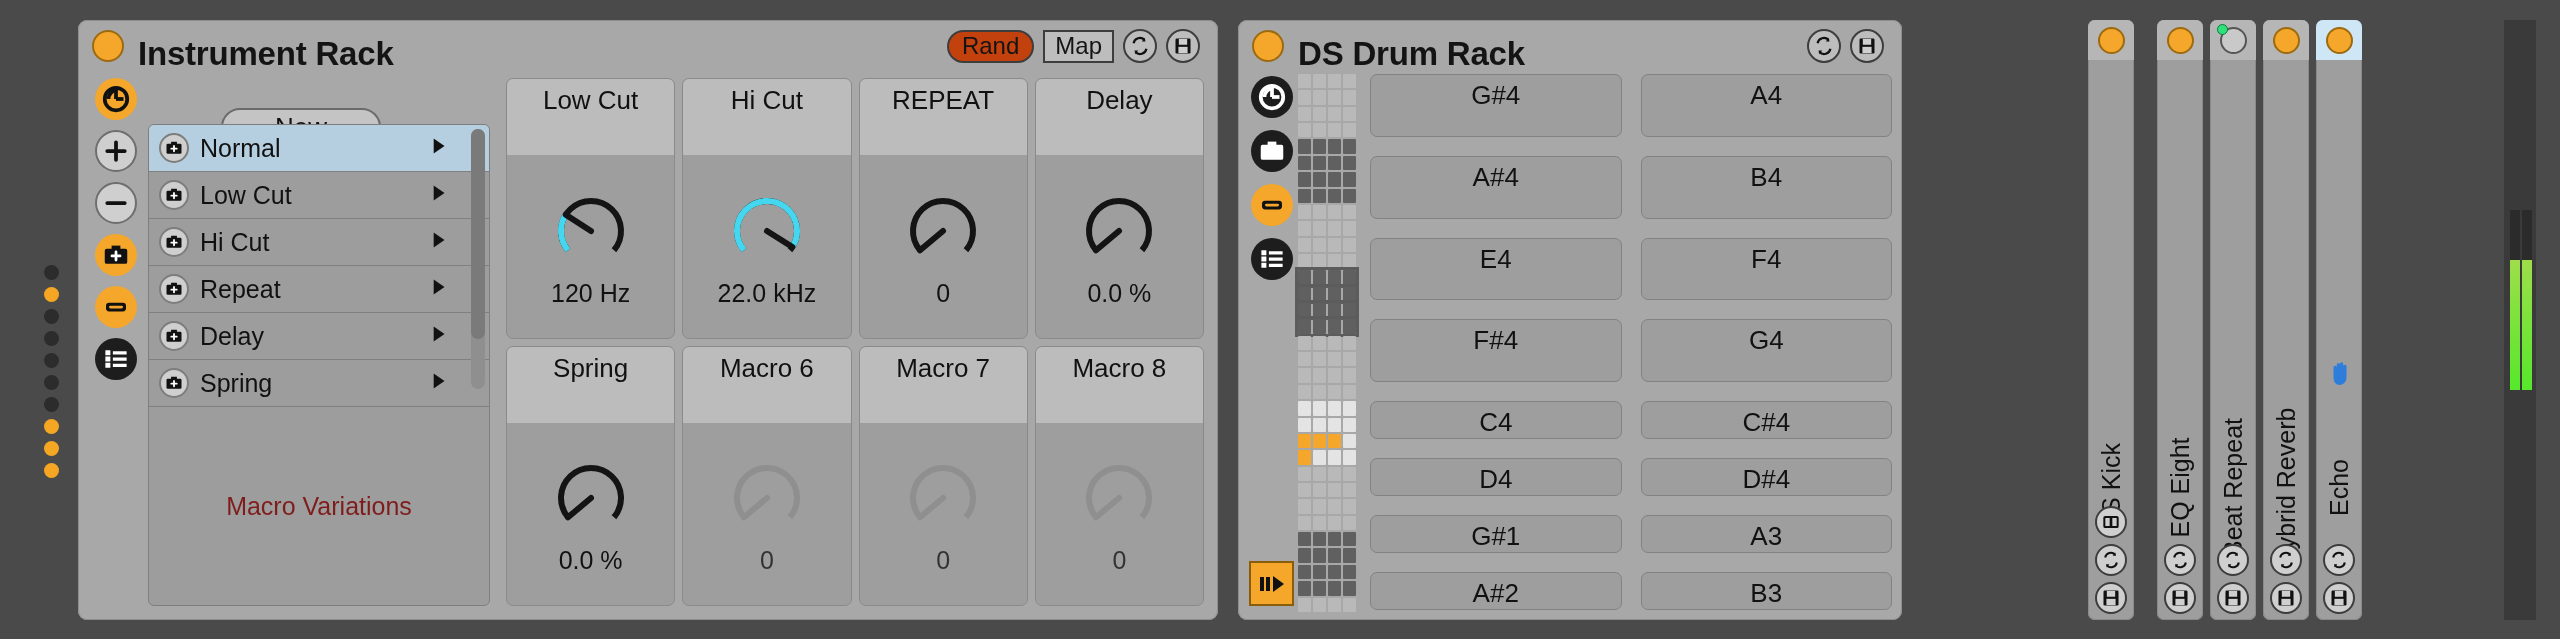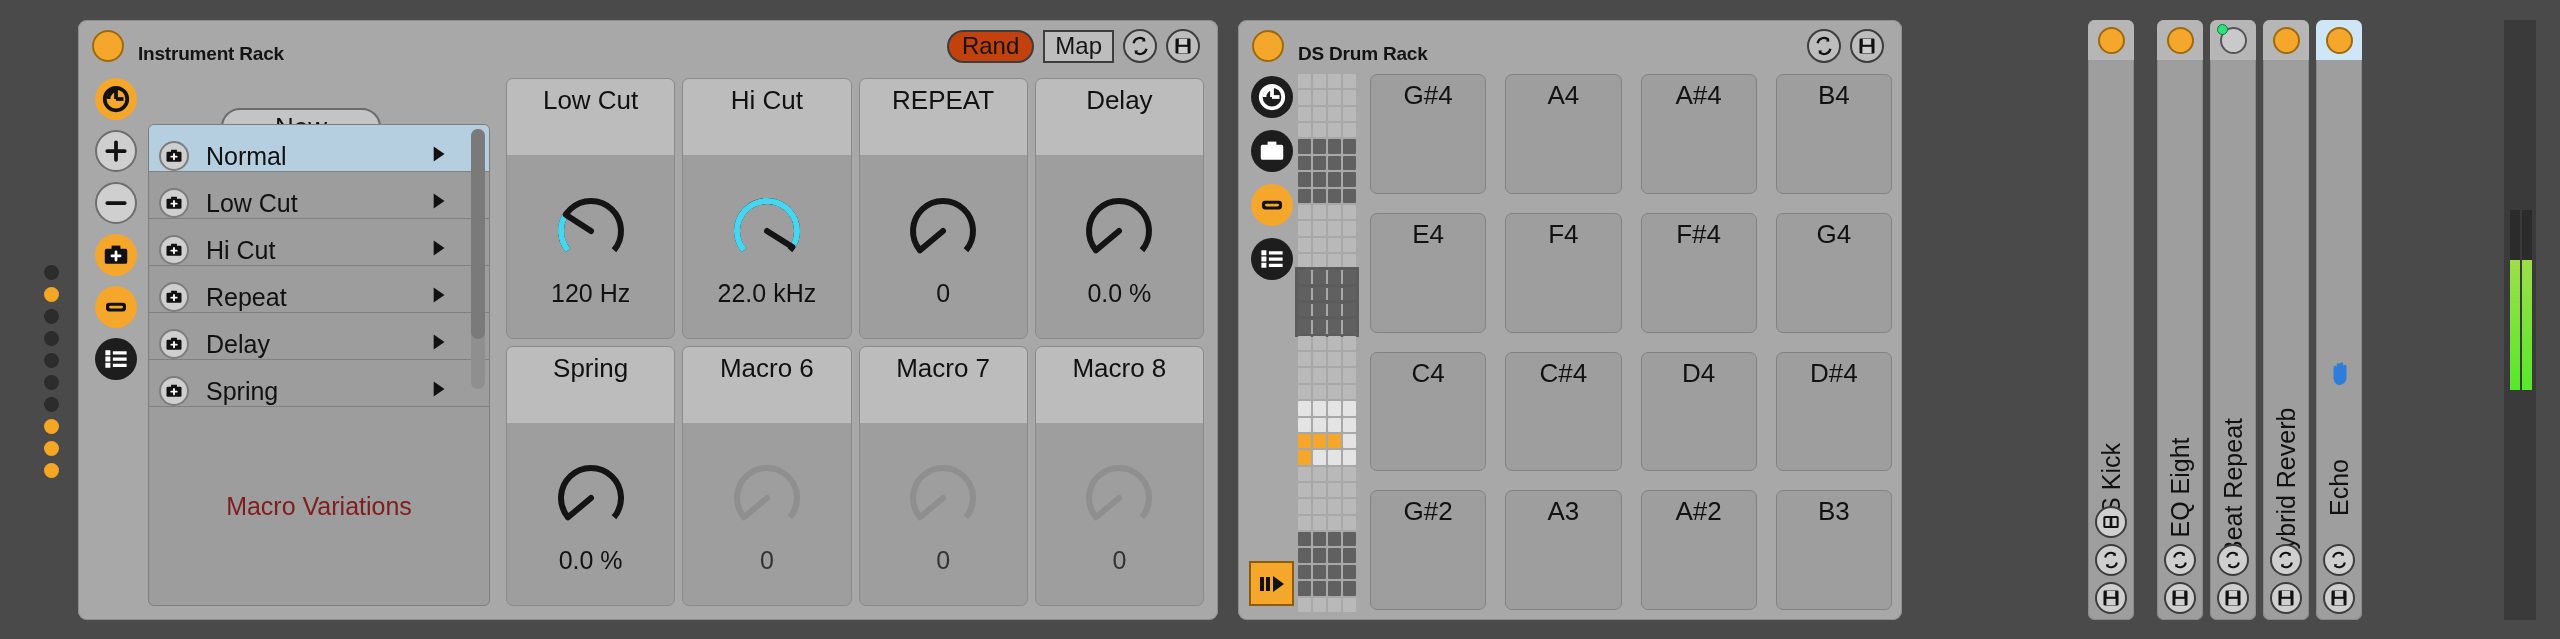--- a/index.html
+++ b/index.html
@@ -28,21 +28,21 @@
     box-shadow: inset 0 0 0 1px #8e8e8e;
   }
   .rack-title {
     position:relative; height:52px; display:flex; align-items:center;
     padding:0 14px; gap:14px;
   }
   .led {
     width:32px; height:32px; border-radius:50%;
     background:#f4a72a; border:2px solid #9d6a0f; flex:none;
   }
-  .rack-name { font-size:19px; font-weight:bold; color:#141414; letter-spacing:-0.2px;margin-top:15px; }
+  .rack-name { font-size:33px; font-weight:bold; color:#141414; letter-spacing:-0.2px;margin-top:15px; }
   .title-right { margin-left:auto; display:flex; align-items:center; gap:9px; padding-right:4px; }
   .pill {
     height:33px; padding:0 13px; border-radius:17px;
     border:2px solid #3d3d3d; color:#141414; font-size:24px;
     display:flex; align-items:center; justify-content:center; background:#c2410c;
   }
   .sqbtn {
     height:33px; padding:0 10px; border:2px solid #3d3d3d; background:#bdbdbd;
     color:#141414; font-size:24px; display:flex; align-items:center; justify-content:center;
   }
@@ -69,21 +69,21 @@
     background:#c4c4c4; display:flex; align-items:center; justify-content:center;
     font-size:26px; color:#111;margin-top:32px;
   }
 
   .chain-list {
     position:absolute; left:62px; top:52px; width:342px; bottom:6px;
     background:#9d9d9d; border:1px solid #7e7e7e; border-radius:6px;
     overflow:hidden; display:flex; flex-direction:column;
   }
   .chain-row {
-    height:47px; display:flex; align-items:flex-end; gap:17px; padding-left:10px;
+    height:47px; display:flex; align-items:center; gap:11px; padding-left:10px;
     border-bottom:1px solid #808080; position:relative;
   }
   .chain-row.sel { background:#b6cfe0; }
   .cam {
     width:30px; height:30px; border-radius:50%; background:#cfcfcf; border:2px solid #7d7d7d;
     display:flex; align-items:center; justify-content:center; flex:none;
   }
   .chain-label { font-size:25px; color:#111; }
   .arrow { margin-left:auto; margin-right:38px; }
   .macro-var { flex:1; display:flex; align-items:center; justify-content:center; font-size:25px; color:#7f1d1d; }
@@ -122,21 +122,21 @@
   }
   .minimap { width:58px; display:flex; flex-direction:column; gap:2px; padding-top:2px; }
   .mm-row { display:grid; grid-template-columns:repeat(4,1fr); gap:2px; height:16px; }
   .mm { border-radius:1px; }
   .mm.light { background:#b9b9b9; }
   .mm.white { background:#e4e4e4; }
   .mm.dark { background:#606060; }
   .mm.orange { background:#f4a72a; }
   .mm-sel-band { outline:3px solid #5c5c5c; outline-offset:0px; }
 
-  .pad-grid { flex:1; display:grid; grid-template-columns:repeat(4,1fr); grid-template-rows:repeat(4,1fr); gap:19px; padding:2px 2px 2px 0; }
+  .pad-grid { flex:1; display:grid; grid-template-columns:repeat(2,1fr); grid-template-rows:repeat(4,1fr); gap:19px; padding:2px 2px 2px 0; }
   .pad {
     background:#9e9e9e; border:1px solid #828282; border-radius:7px;
     display:flex; align-items:flex-start; justify-content:center; padding-top:5px;
     font-size:26px; color:#111;
   }
 
   
   .devices { position:absolute; left:2088px; top:20px; display:flex; gap:7px; height:600px; }
   .devgroup { display:flex; gap:7px; background:#4a4a4a; padding:0; }
   .device {
@@ -724,21 +724,21 @@
           <div class="pad">A#4</div>
           <div class="pad">B4</div>
           <div class="pad">E4</div>
           <div class="pad">F4</div>
           <div class="pad">F#4</div>
           <div class="pad">G4</div>
           <div class="pad">C4</div>
           <div class="pad">C#4</div>
           <div class="pad">D4</div>
           <div class="pad">D#4</div>
-          <div class="pad">G#2</div>
+          <div class="pad">G#1</div>
           <div class="pad">A3</div>
           <div class="pad">A#2</div>
           <div class="pad">B3</div>
         </div>
     </div>
   </div>
 
   <div class="devices" id="devices">
       <div class="devgroup">
         <div class="device">

